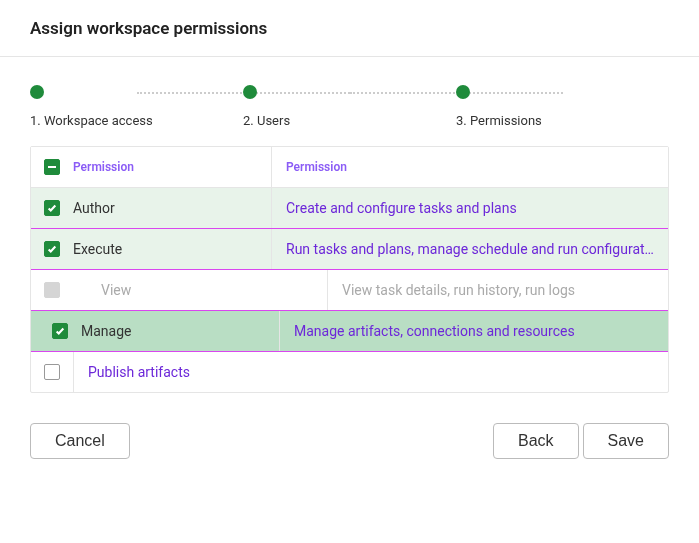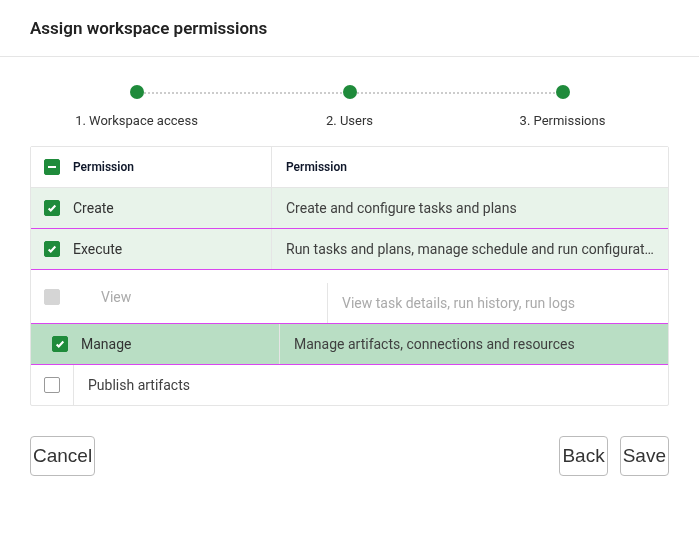--- a/index.html
+++ b/index.html
@@ -24,21 +24,20 @@
     display: flex;
     align-items: flex-start;
     justify-content: center;
     padding: 28px 30px 18px 30px;
     position: relative;
   }
   .step {
     flex: 1;
     display: flex;
     flex-direction: column;
-    align-items: center;
     position: relative;
   }
   .step-circle {
     width: 14px;
     height: 14px;
     border-radius: 50%;
     background: #1f8b3b;
     margin-bottom: 14px;
     z-index: 2;
   }
@@ -87,33 +86,33 @@
     display: flex;
     align-items: center;
     border-left: 1px solid #e5e5e5;
     overflow: hidden;
     white-space: nowrap;
     text-overflow: ellipsis;
   }
   .thead .cell-perm, .thead .cell-desc {
     font-size: 12px;
     font-weight: 600;
-    color: #0f172a;
+    color: #8b5cf6;
     text-align: center;
   }
   .row {
     display: flex;
     border-top: 1px solid #d946ef;
   }
   .row:first-child { border-top: none; }
   .row.checked { background: #e8f3ea; }
   .row.selected { background: #b9dec4; padding-left: 8px; }
   .row.disabled { color: #aaa; gap: 28px; }
-  .row .cell-desc { color: #404040; }
-  .row.disabled .cell-desc { color: #aaa; margin-top: 13px; }
+  .row .cell-desc { color: #6d28d9; }
+  .row.disabled .cell-desc { color: #aaa; }
 
   .checkbox {
     width: 16px;
     height: 16px;
     border: 1.5px solid #999;
     border-radius: 2px;
     display: flex;
     align-items: center;
     justify-content: center;
     font-size: 11px;
@@ -147,28 +146,28 @@
     fill: none;
   }
 
   .footer {
     display: flex;
     justify-content: space-between;
     padding: 30px 30px 20px 30px;
   }
   .footer-right {
     display: flex;
-    gap: 12px;
+    gap: 4px;
   }
   .btn {
-    padding: 8px 2px;
+    padding: 8px 24px;
     border: 1px solid #bbb;
     border-radius: 4px;
     background: #fff;
-    font-size: 19px;
+    font-size: 16px;
     color: #333;
     cursor: pointer;
   }
   .desc-text {
     overflow: hidden;
     white-space: nowrap;
     text-overflow: ellipsis;
     width: 100%;
   }
 </style>
@@ -206,21 +205,21 @@
   </div>
   <div id="tbody">
       <div class="row checked">
         <div class="cell-check">
           <div class="checkbox checked">
             <svg class="check-icon" viewBox="0 0 12 12">
               <polyline points="2,6.5 4.5,9 10,3"></polyline>
             </svg>
           </div>
         </div>
-        <div class="cell-perm">Create</div>
+        <div class="cell-perm">Author</div>
         <div class="cell-desc">
           <div class="desc-text">Create and configure tasks and plans</div>
         </div>
       </div>
       <div class="row checked">
         <div class="cell-check">
           <div class="checkbox checked">
             <svg class="check-icon" viewBox="0 0 12 12">
               <polyline points="2,6.5 4.5,9 10,3"></polyline>
             </svg>

